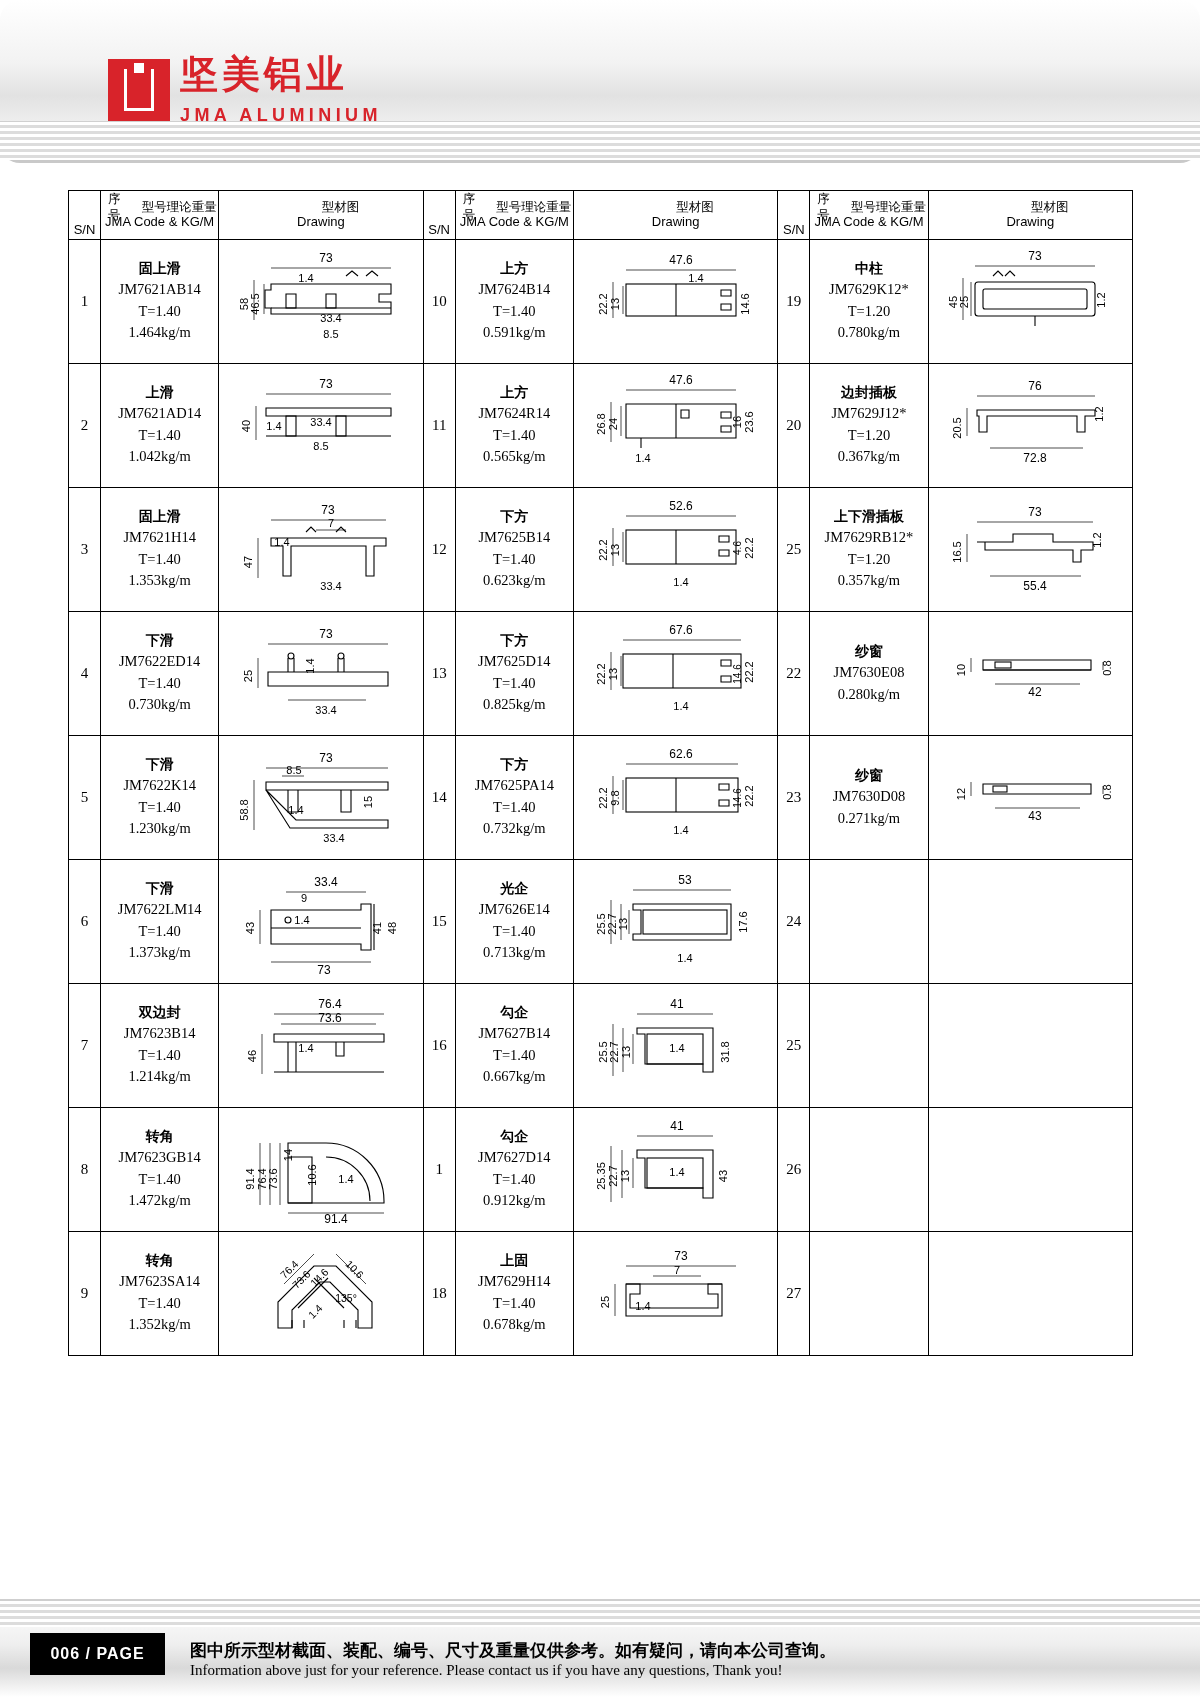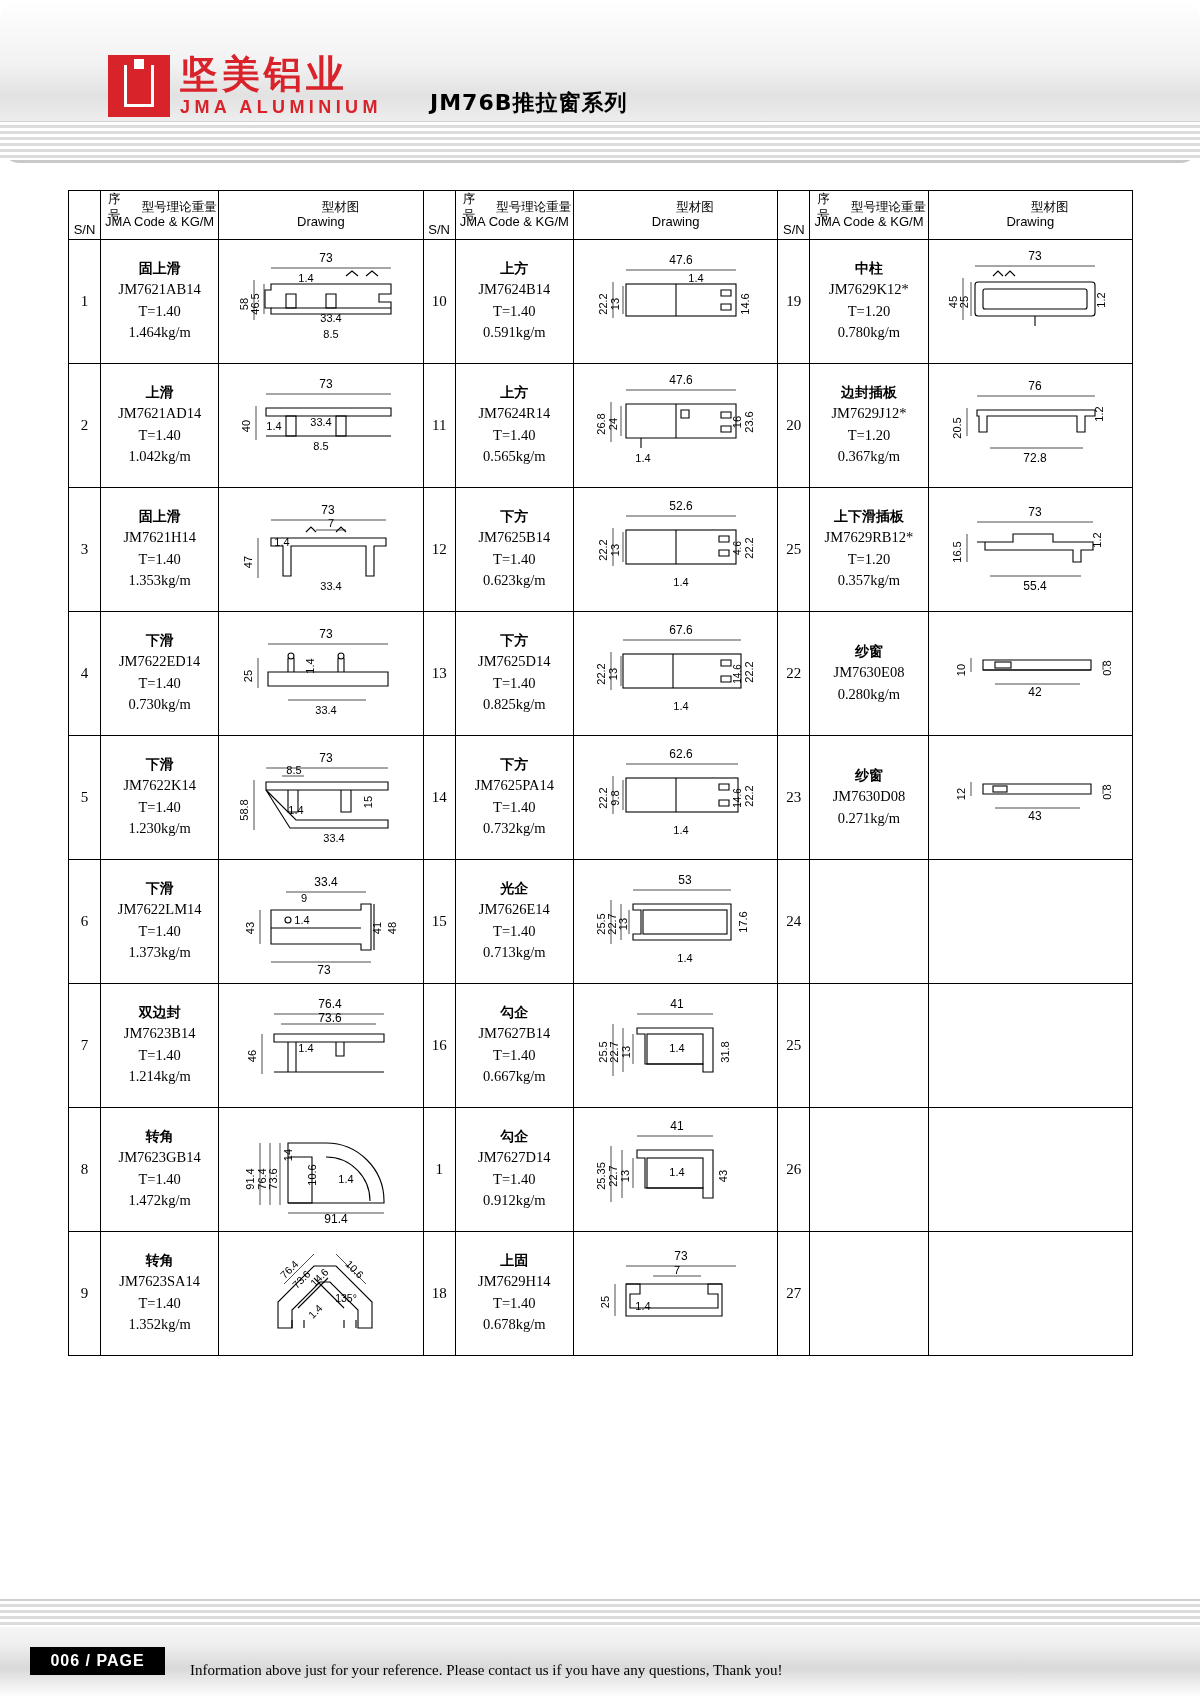--- a/index.html
+++ b/index.html
@@ -36,21 +36,21 @@
   }
   .logo-mark:after{
     content:"";position:absolute;left:26px;top:4px;width:10px;height:10px;background:#ffffff;
   }
   .logo-text .cn{
     font-family:"DejaVu Sans", sans-serif;
     font-size:38px;font-weight:bold;color:#d8232a;letter-spacing:4px;line-height:1.05;
   }
   .logo-text .en{
     font-family:"Liberation Sans", sans-serif;
-    font-size:18px;font-weight:bold;color:#d8232a;letter-spacing:4.4px;margin-top:2px;
+    font-size:18px;font-weight:bold;color:#d8232a;letter-spacing:4.4px;margin-top:10px;
   }
   .title-wrap{position:absolute;left:430px;top:88px;}
   .title-cn{
     font-family:"DejaVu Sans", sans-serif;
     font-size:22px;font-weight:bold;color:#000;letter-spacing:1px;
   }
   .title-en{
     font-family:"Liberation Serif", serif;
     font-size:17px;color:#000;margin-top:6px;
   }
@@ -87,43 +87,39 @@
   .footer{
     position:absolute;left:0;right:0;bottom:0;height:96px;
     background:linear-gradient(to bottom,#ffffff 0%,#efefef 45%,#d9d9d9 70%,#ffffff 100%);
     border-top:2px solid #cfcfcf;
   }
   .footer-stripes{
     position:absolute;left:0;right:0;top:0;height:26px;
     background:repeating-linear-gradient(to bottom,#ffffff 0 3px,#dcdcdc 3px 6px);
   }
   .page-badge{
-    position:absolute;left:30px;bottom:22px;width:135px;height:28px;background:#000;
+    position:absolute;left:30px;bottom:22px;width:135px;height:42px;background:#000;
     color:#fff;font-family:"Liberation Sans",sans-serif;font-size:16px;font-weight:bold;
     display:flex;align-items:center;justify-content:center;letter-spacing:1px;
   }
   .foot-note{position:absolute;left:190px;bottom:18px;}
   .foot-cn{font-family:"DejaVu Sans",sans-serif;font-size:17px;font-weight:bold;}
   .foot-en{font-family:"Liberation Serif",serif;font-size:15px;}
   text{font-family:"Liberation Sans",sans-serif;}
 </style>
 </head>
 <body>
 
 <div class="header">
   <div class="logo-wrap">
     <div class="logo-mark"></div>
     <div class="logo-text">
       <div class="cn">坚美铝业</div>
       <div class="en">JMA ALUMINIUM</div>
     </div>
-  </div>
-  <div class="title-wrap">
-    <div class="title-cn">JM76B推拉窗系列</div>
-    <div class="title-en">Sliding window sections JM76B series</div>
   </div>
   <div class="header-stripes"></div>
 </div>
 
 <div class="sheet">
 <table class="spec">
   <colgroup>
     <col class="col-sn">
         <col class="col-code">
         <col class="col-draw">
@@ -889,15 +885,16 @@
     <td></td>
   </tr>
 </tbody>
     </table>
 </div>
 
 <div class="footer">
   <div class="footer-stripes"></div>
   <div class="page-badge">006 / PAGE</div>
   <div class="foot-note">
+    <div class="foot-cn">图中所示型材截面、装配、编号、尺寸及重量仅供参考。如有疑问，请向本公司查询。</div>
     <div class="foot-en">Information above just for your reference. Please contact us if you have any questions, Thank you!</div>
   </div>
 </div>
 
 </body></html>

